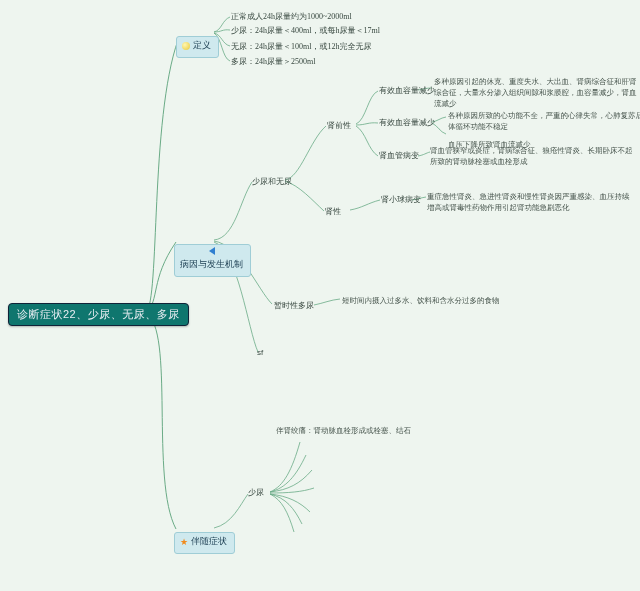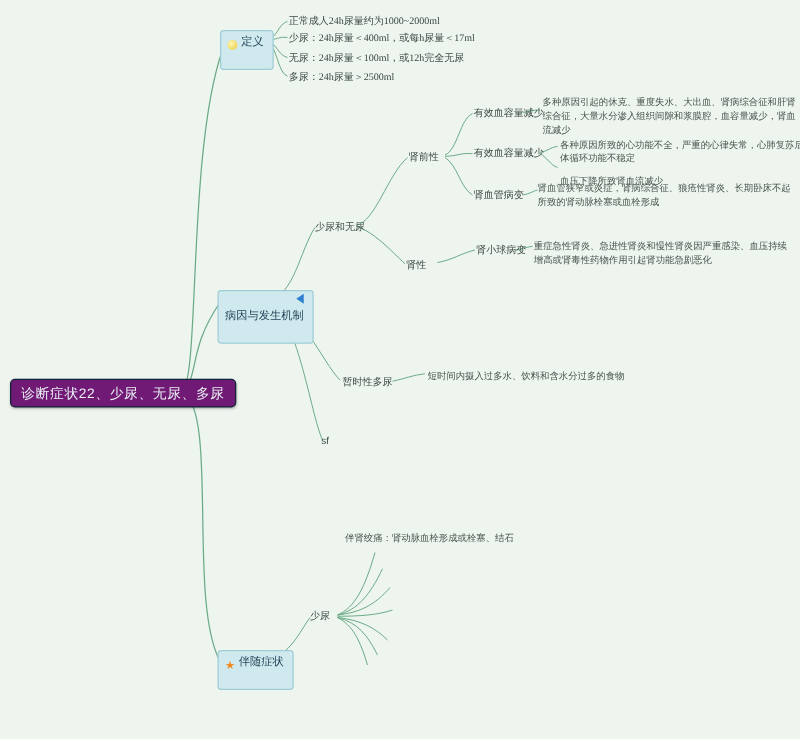--- a/index.html
+++ b/index.html
@@ -12,37 +12,37 @@
   }
   #canvas{
     position:absolute;left:0;top:0;width:640px;height:591px;
   }
   svg.links{position:absolute;left:0;top:0;width:640px;height:591px;}
   svg.links path{fill:none;stroke:#6aab86;stroke-width:1;}
   svg.links path.thin{stroke-width:0.8;}
   
   .node{position:absolute;white-space:nowrap;}
   .root{
-    background:#701a75;
+    background:#0f766e;
     border:1px solid #102338;
     border-radius:4px;
     color:#e9eef3;
     font-size:11px;
     padding:3px 8px;
     letter-spacing:0.5px;
     box-shadow:0 1px 2px rgba(0,0,0,.25);
   }
   .branch{
     background:#cfe9ee;
     border:1px solid #9fcdd6;
     border-radius:3px;
     color:#1d3f53;
     font-size:9px;
-    padding:2px 7px 15px 5px;
-    display:flex;align-items:flex-end;gap:3px;
+    padding:2px 7px 5px 5px;
+    display:flex;align-items:center;gap:3px;margin-top:12px;
   }
   .bicon{display:inline-block;width:8px;height:8px;line-height:8px;font-size:8px;text-align:center;}
   .dot-yellow{border-radius:50%;background:radial-gradient(circle at 35% 35%,#fff6b0,#e8c93a);}
   .tri-blue{width:0;height:0;border-top:4px solid transparent;border-bottom:4px solid transparent;border-right:6px solid #2f7fd0;}
   .star-orange{color:#f08a1c;font-size:9px;}
   .topic{
     color:#3a4a42;font-size:8px;
   }
   .leaf{
     color:#46544c;font-size:7.5px;line-height:11px;white-space:normal;

